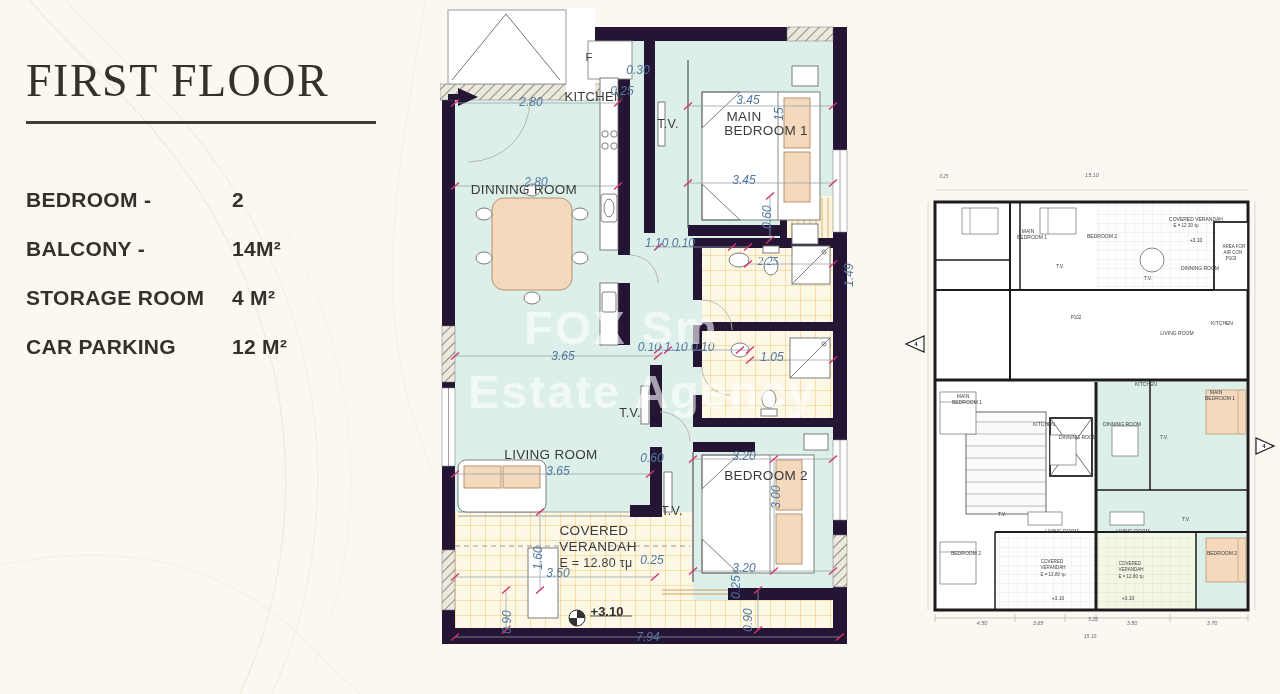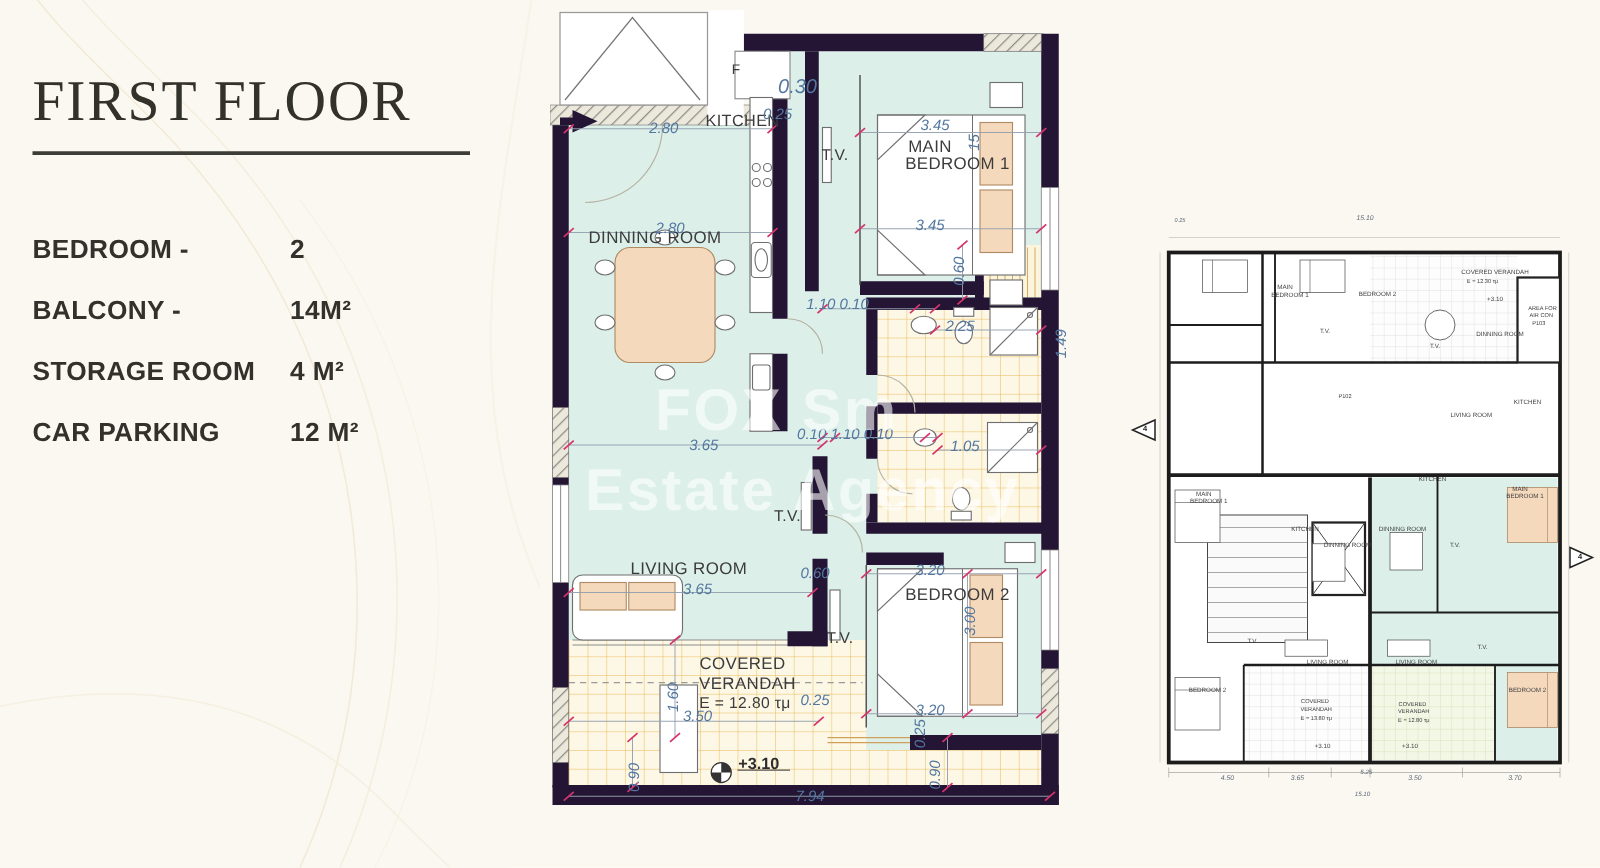--- a/index.html
+++ b/index.html
@@ -373,28 +373,28 @@
       <span class="lbl room" style="left: 672px; top: 511px; font-size: 12.5px; transform: translate(-50%, -50%);">T.V.</span>
       <span class="lbl room" style="left: 551px; top: 455px; font-size: 13.5px; transform: translate(-50%, -50%);">LIVING ROOM</span>
       <span class="lbl room" style="left: 766px; top: 476px; font-size: 13.5px; transform: translate(-50%, -50%);">BEDROOM 2</span>
       <span class="lbl room" style="left: 594px; top: 531px; font-size: 13.5px; transform: translate(-50%, -50%);">COVERED</span>
       <span class="lbl room" style="left: 598px; top: 547px; font-size: 13.5px; transform: translate(-50%, -50%);">VERANDAH</span>
       <span class="lbl room" style="left: 596px; top: 563px; font-size: 12.5px; transform: translate(-50%, -50%);">E = 12.80 τμ</span>
       <span class="lbl room" style="left: 589px; top: 57px; font-size: 11px; transform: translate(-50%, -50%);">F</span>
       <span class="lbl lvl" style="left: 607px; top: 611px; font-size: 13px; transform: translate(-50%, -50%);">+3.10</span>
       <span class="lbl dim" style="left: 531px; top: 102px; font-size: 12px; transform: translate(-50%, -50%);">2.80</span>
       <span class="lbl dim" style="left: 622px; top: 91px; font-size: 12px; transform: translate(-50%, -50%);">0.25</span>
-      <span class="lbl dim" style="left: 638px; top: 70px; font-size: 16px; transform: translate(-50%, -50%);">0.30</span>
+      <span class="lbl dim" style="left: 638px; top: 70px; font-size: 12px; transform: translate(-50%, -50%);">0.30</span>
       <span class="lbl dim" style="left: 748px; top: 100px; font-size: 12px; transform: translate(-50%, -50%);">3.45</span>
       <span class="lbl dim" style="left: 744px; top: 180px; font-size: 12px; transform: translate(-50%, -50%);">3.45</span>
       <span class="lbl dim" style="left: 536px; top: 182px; font-size: 12px; transform: translate(-50%, -50%);">2.80</span>
       <span class="lbl dim" style="left: 779px; top: 114px; font-size: 12px; transform: translate(-50%, -50%) rotate(-90deg);">15</span>
       <span class="lbl dim" style="left: 767px; top: 217px; font-size: 12px; transform: translate(-50%, -50%) rotate(-90deg);">0.60</span>
       <span class="lbl dim" style="left: 670px; top: 243px; font-size: 12px; transform: translate(-50%, -50%);">1.10 0.10</span>
-      <span class="lbl dim" style="left: 768px; top: 261px; font-size: 12px; transform: translate(-50%, -50%);">2.25</span>
+      <span class="lbl dim" style="left: 768px; top: 261px; font-size: 12px; transform: translate(-50%, -50%); font-family: Liberation Serif, serif;">2.25</span>
       <span class="lbl dim" style="left: 849px; top: 275px; font-size: 12px; transform: translate(-50%, -50%) rotate(-90deg);">1.49</span>
       <span class="lbl dim" style="left: 563px; top: 356px; font-size: 12px; transform: translate(-50%, -50%);">3.65</span>
       <span class="lbl dim" style="left: 676px; top: 347px; font-size: 12px; transform: translate(-50%, -50%);">0.10 1.10 0.10</span>
       <span class="lbl dim" style="left: 772px; top: 357px; font-size: 12px; transform: translate(-50%, -50%);">1.05</span>
       <span class="lbl dim" style="left: 558px; top: 471px; font-size: 12px; transform: translate(-50%, -50%);">3.65</span>
       <span class="lbl dim" style="left: 652px; top: 458px; font-size: 12px; transform: translate(-50%, -50%);">0.60</span>
       <span class="lbl dim" style="left: 744px; top: 456px; font-size: 12px; transform: translate(-50%, -50%);">3.20</span>
       <span class="lbl dim" style="left: 776px; top: 497px; font-size: 12px; transform: translate(-50%, -50%) rotate(-90deg);">3.00</span>
       <span class="lbl dim" style="left: 744px; top: 568px; font-size: 12px; transform: translate(-50%, -50%);">3.20</span>
       <span class="lbl dim" style="left: 736px; top: 587px; font-size: 12px; transform: translate(-50%, -50%) rotate(-90deg);">0.25</span>

